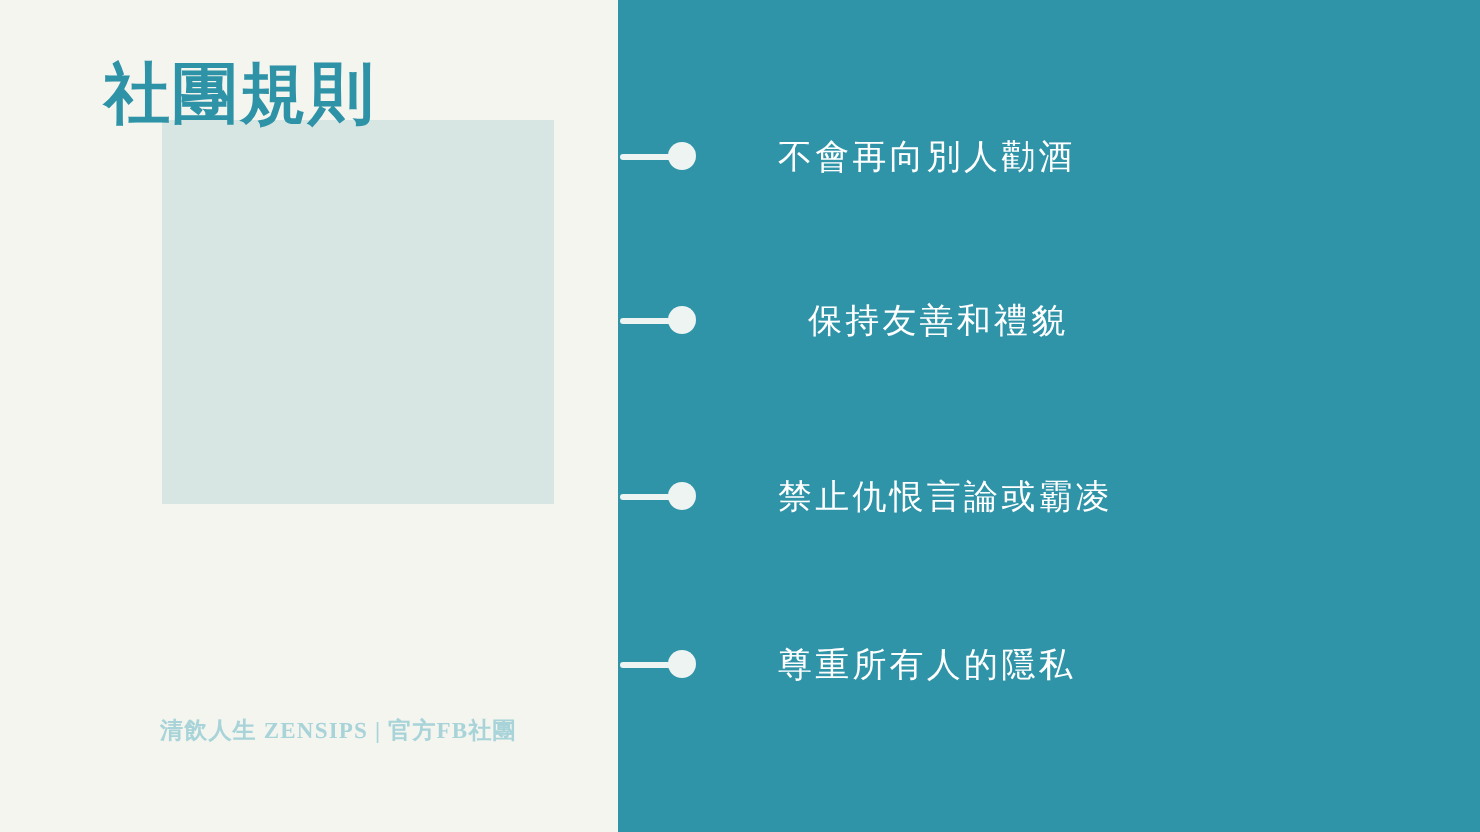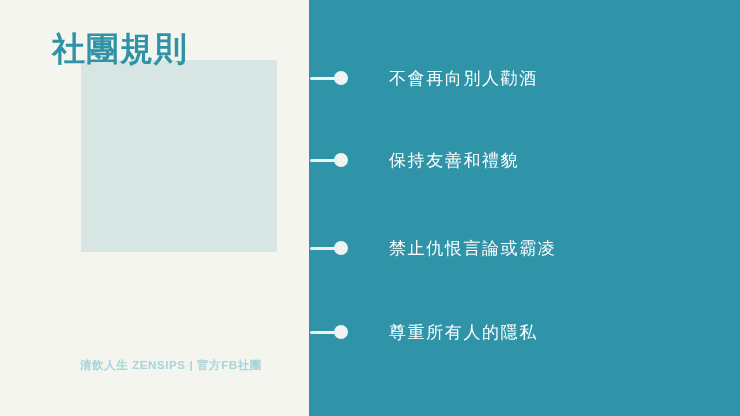--- a/index.html
+++ b/index.html
@@ -16,20 +16,21 @@
     background: #f4f5ef;
   }
   
   .left-panel {
     position: absolute;
     left: 0;
     top: 0;
     width: 309px;
     height: 416px;
     background: #f4f5ef;
+    font-family: Liberation Serif, serif;
   }
   .accent-rect {
     position: absolute;
     left: 81px;
     top: 60px;
     width: 196px;
     height: 192px;
     background: #d8e6e3;
   }
   .slide-title {
@@ -123,21 +124,21 @@
   <div class="right-panel">
 
     <div class="rule-row" style="top:58px;">
       <span class="connector">
         <span class="connector-line"></span>
         <span class="connector-dot"></span>
       </span>
       <span class="rule-text">不會再向別人勸酒</span>
     </div>
 
-    <div class="rule-row" style="top:140px;">
+    <div class="rule-row" style="top:140px;gap:15px;">
       <span class="connector">
         <span class="connector-line"></span>
         <span class="connector-dot"></span>
       </span>
       <span class="rule-text">保持友善和禮貌</span>
     </div>
 
     <div class="rule-row" style="top:312px;">
       <span class="connector">
         <span class="connector-line"></span>

